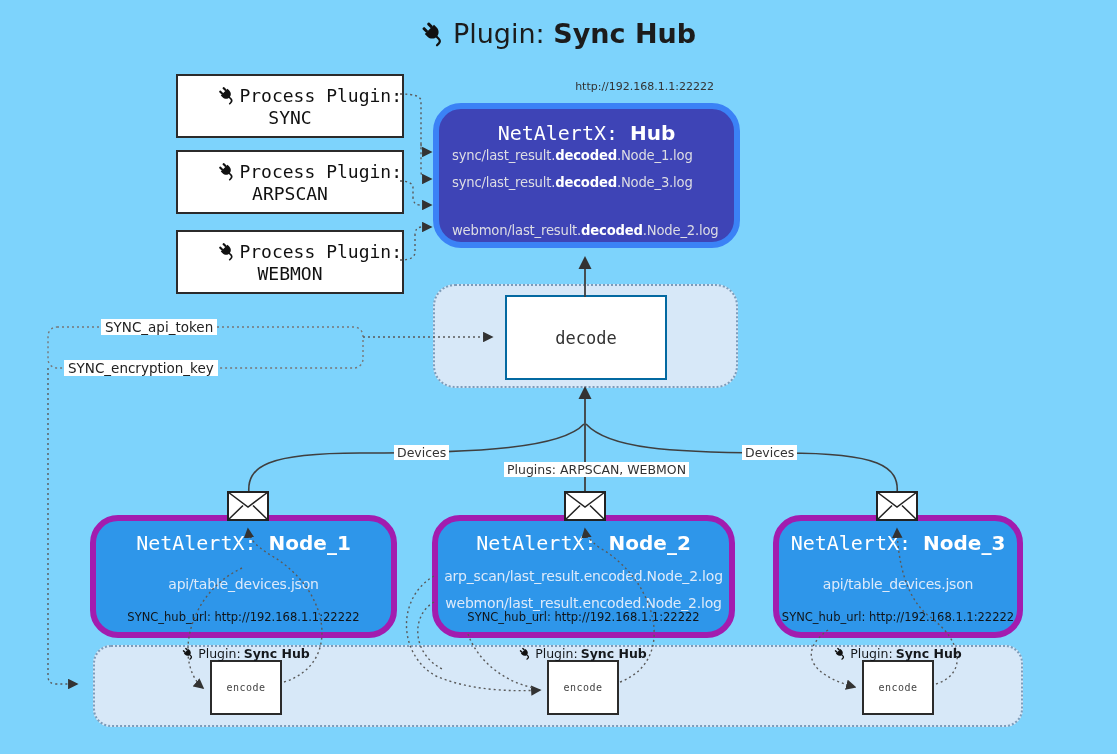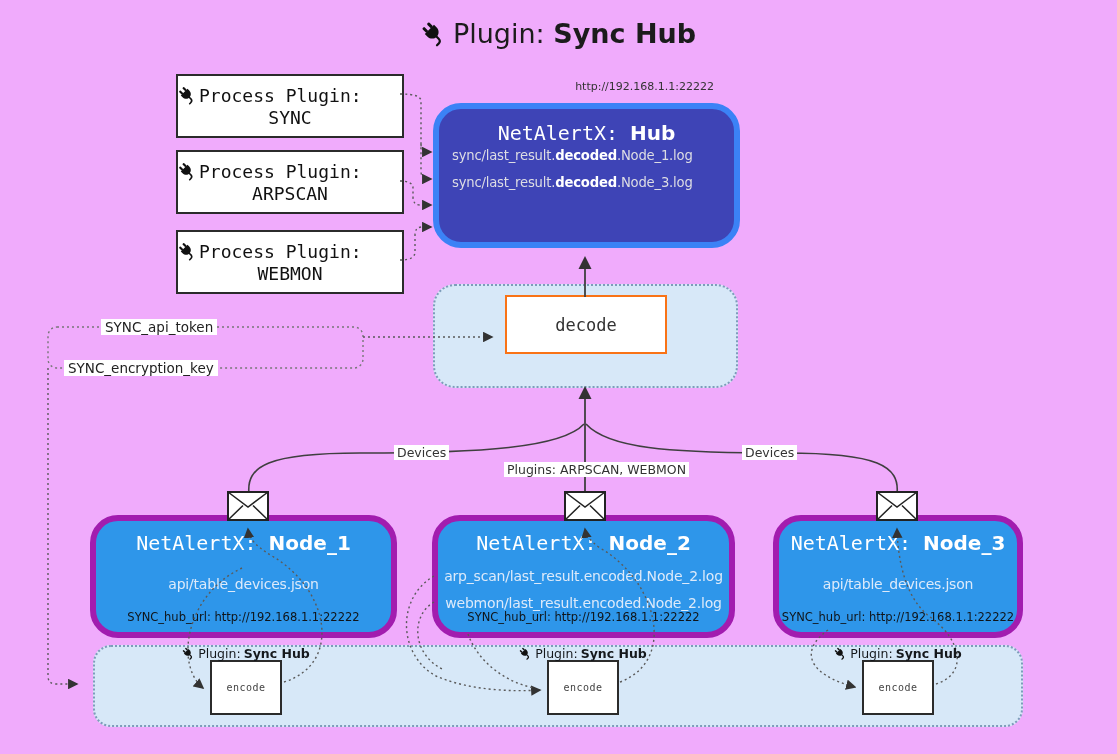--- a/index.html
+++ b/index.html
@@ -1,41 +1,41 @@
 <!DOCTYPE html>
 <html><head>
 <meta charset="utf-8">
 <style>
   html,body{margin:0;padding:0;background:#fff;}
-  #stage{position:relative;width:1117px;height:754px;background:#f0abfc;overflow:hidden;
+  #stage{position:relative;width:1117px;height:754px;background:#7dd3fc;overflow:hidden;
          font-family:"DejaVu Sans",sans-serif;}
   .abs{position:absolute;}
   
   #title{left:0;top:18px;width:1117px;text-align:center;font-size:27px;color:#1c1c1c;z-index:1;}
   #title .plug{vertical-align:-4px;margin-right:6px;}
   #title b{font-weight:700;}
   
   .pbox{left:176px;width:224px;height:60px;background:#fff;border:2px solid #2b2b2b;z-index:1;
         font-family:"DejaVu Sans Mono",monospace;font-size:18px;color:#111;text-align:center;
         display:flex;flex-direction:column;justify-content:center;gap:1px;}
-  .pbox .l1{display:flex;align-items:center;justify-content:flex-start;gap:2px;}
+  .pbox .l1{display:flex;align-items:center;justify-content:flex-end;gap:2px;}
   
   #hub-url{left:407px;top:80px;width:307px;text-align:right;font-size:11px;color:#333;z-index:1;}
   #hub{left:433px;top:103px;width:307px;height:145px;background:#3e44b6;border:6px solid #3b82f6;
        border-radius:28px;z-index:1;box-sizing:border-box;}
   #hub .htitle{position:absolute;left:0;top:12px;width:100%;text-align:center;color:#fff;
        font-family:"DejaVu Sans Mono",monospace;font-size:20px;}
   #hub .htitle b{font-family:"DejaVu Sans",sans-serif;font-weight:700;}
   .hentry{position:absolute;left:13px;width:290px;height:20px;font-size:13.2px;letter-spacing:-0.2px;
        color:#dddde4;white-space:nowrap;}
   .hentry b{color:#fff;font-weight:700;}
   
   #decode-wrap{left:433px;top:284px;width:305px;height:104px;background:#d7e8f8;
        border:2px dotted #7d9cba;border-radius:22px;z-index:1;box-sizing:border-box;}
-  #decode-box{left:505px;top:295px;width:162px;height:59px;background:#fff;border:2px solid #f97316;
+  #decode-box{left:505px;top:295px;width:162px;height:85px;background:#fff;border:2px solid #0369a1;
        z-index:1;display:flex;align-items:center;justify-content:center;
        font-family:"DejaVu Sans Mono",monospace;font-size:17px;color:#333;box-sizing:border-box;}
   
   .cfg{background:#fff;padding:0 4px;font-size:13.5px;color:#222;z-index:3;white-space:nowrap;}
   
   .edge-label{background:#fff;padding:0 3px;font-size:12.5px;color:#333;z-index:3;white-space:nowrap;}
   
   .node{background:#2e96ea;border:6px solid #a21caf;border-radius:28px;z-index:1;box-sizing:border-box;}
   .node .ntitle{position:absolute;left:0;top:10px;width:100%;text-align:center;color:#fff;
        font-family:"DejaVu Sans Mono",monospace;font-size:20px;white-space:nowrap;}
@@ -113,20 +113,21 @@
         <span>Process Plugin:</span>
       </div>
     <div>WEBMON</div>
   </div>
 
   <div class="abs" id="hub-url">http://192.168.1.1:22222</div>
   <div class="abs" id="hub">
     <div class="htitle"><span>NetAlertX: </span><b>Hub</b></div>
     <div class="hentry" style="top:39px"><span>sync/last_result.</span><b>decoded</b><span>.Node_1.log</span></div>
     <div class="hentry" style="top:66px"><span>sync/last_result.</span><b>decoded</b><span>.Node_3.log</span></div>
+    <div class="hentry" style="top:114px"><span>webmon/last_result.</span><b>decoded</b><span>.Node_2.log</span></div>
   </div>
 
   <div class="abs" id="decode-wrap"></div>
   <div class="abs" id="decode-box">
       <span>decode</span>
     </div>
 
   <div class="abs cfg" style="left:101px;top:319px">SYNC_api_token</div>
   <div class="abs cfg" style="left:64px;top:360px">SYNC_encryption_key</div>
 

